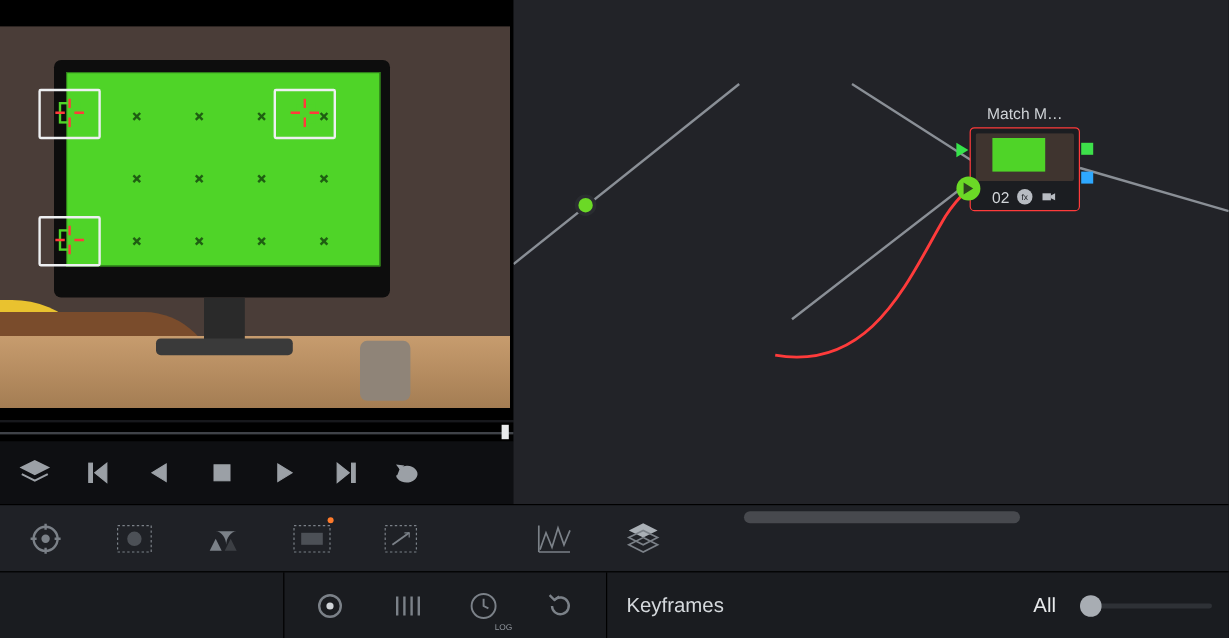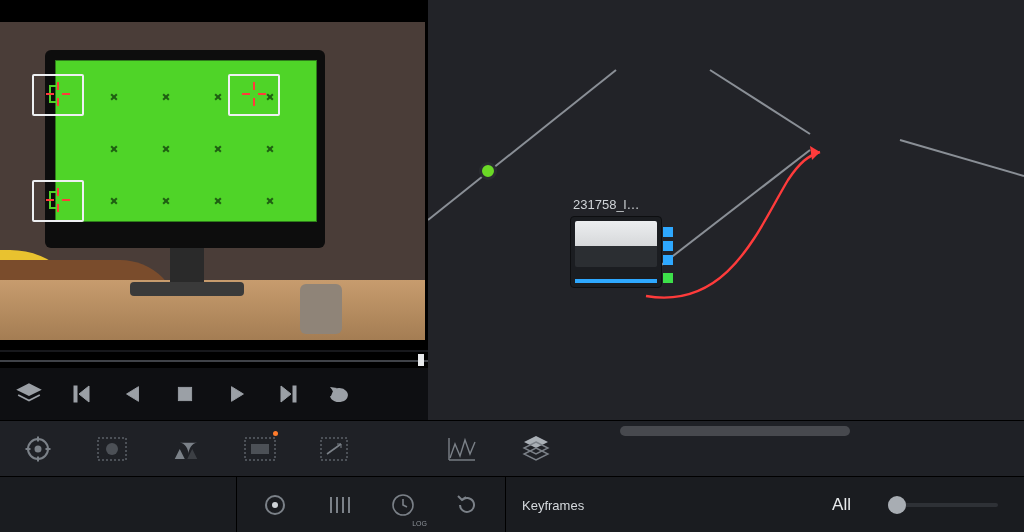--- a/index.html
+++ b/index.html
@@ -37,22 +37,22 @@
   
   .toolrow{position:absolute;left:0;top:420px;width:1024px;height:56px;background:#1f2126;border-top:1px solid #000;display:flex;align-items:center;gap:34px;padding-left:18px;box-sizing:border-box}
   .tool{width:40px;height:40px;display:flex;align-items:center;justify-content:center;position:relative}
   .tool svg{stroke:#7b8188;fill:none}
   .tool .dot{position:absolute;right:2px;top:2px;width:5px;height:5px;background:#ff7b2b;border-radius:50%}
 
   
   .bottom{position:absolute;left:0;top:476px;width:1024px;height:56px;background:#1a1c20;border-top:1px solid #000;display:flex;align-items:center}
   .bsec{display:flex;align-items:center;gap:24px;padding:0 18px;height:100%;border-right:1px solid #000}
   .bsec.first{width:200px;justify-content:flex-end}
-  .blabel{font-size:13px;color:#d5d9dd;padding-left:16px;flex:1}
-  .blast{margin-left:auto;display:flex;align-items:center;gap:37px;padding-right:26px}
+  .blabel{font-size:17px;color:#d5d9dd;padding-left:16px;flex:1}
+  .blast{margin-left:auto;display:flex;align-items:center;gap:20px;padding-right:14px}
   .slidercircle{width:18px;height:18px;border-radius:50%;background:#a8adb3}
 
   
   .graph{position:absolute;left:428px;top:0;width:596px;height:420px;background:#222328}
   .edge{position:absolute;left:0;top:0;pointer-events:none}
   .node{position:absolute;background:#1b1d21;border-radius:4px;border:1px solid #0d0e10}
   .node .thumb{position:absolute;left:4px;top:4px;right:4px;border-radius:2px;overflow:hidden}
   .node .labelrow{position:absolute;left:0;right:0;bottom:0;height:22px;display:flex;align-items:center;justify-content:center;gap:6px;color:#d2d6da;font-size:13px}
   .node .title{position:absolute;left:0;right:0;top:-20px;text-align:center;color:#cfd3d7;font-size:13px;white-space:nowrap;overflow:hidden;text-overflow:ellipsis}
   .port{position:absolute;width:10px;height:10px}
@@ -285,29 +285,41 @@
       <line x1="232" y1="266" x2="382" y2="150" stroke="#8a8f96" stroke-width="2"></line>
       <line x1="472" y1="140" x2="596" y2="176" stroke="#8a8f96" stroke-width="2"></line>
 
       <path d="M218 296 C 300 310, 330 230, 360 180 C 372 162, 380 156, 392 152" stroke="#ff3b3b" stroke-width="2.4" fill="none"></path>
       <polygon points="392,152 382,146 384,160" fill="#ff3b3b"></polygon>
     </svg>
 
     <div class="greenDot" style="left:51px;top:162px"></div>
 
 
-
-    <div class="node" style="left:142px;top:216px;width:90px;height:70px">
-      <div class="title" style="text-align:left;padding-left:2px">231758_l…</div>
-      <div class="thumb" style="height:46px;top:4px">
-          <div class="mini-bw"></div>
+    <div class="node sel" style="left:380px;top:106px;width:90px;height:68px">
+      <div class="title">Match M…</div>
+      <div class="thumb" style="height:40px">
+          <div class="mini-green">
+            <div class="mscr"></div>
+          </div>
         </div>
-      <div style="position:absolute;left:4px;right:4px;bottom:4px;height:4px;background:#2ea8ff"></div>
-      <div class="port sq" style="right:-12px;top:10px"></div>
-      <div class="port sq" style="right:-12px;top:24px"></div>
-      <div class="port sq" style="right:-12px;top:38px"></div>
-      <div class="port sqg" style="right:-12px;top:56px;left:auto;bottom:auto"></div>
-    </div>
+      <div class="labelrow">
+        <span>02</span>
+        <svg width="14" height="14" viewBox="0 0 24 24">
+            <circle cx="12" cy="12" r="11" fill="#b8bcc2"></circle>
+            <text x="12" y="16" text-anchor="middle" font-size="12" fill="#1b1d21">fx</text>
+          </svg>
+        <svg width="14" height="14" viewBox="0 0 24 24">
+            <rect x="3" y="7" width="12" height="10" fill="#b8bcc2"></rect>
+            <polygon points="15,10 21,7 21,17 15,14" fill="#b8bcc2"></polygon>
+          </svg>
+      </div>
+      <div class="playcircle" style="position:absolute;left:-12px;top:40px"></div>
+      <div class="port tri" style="left:-12px;top:12px;border-width:6px 0 6px 10px;border-color:transparent transparent transparent #36e24a"></div>
+      <div class="port sqg" style="right:-12px;top:12px"></div>
+      <div class="port sq" style="right:-12px;top:36px"></div>
+    </div>
+
   </div>
 
   <div class="hscroll"></div>
 
 </div>
 
 </body></html>

